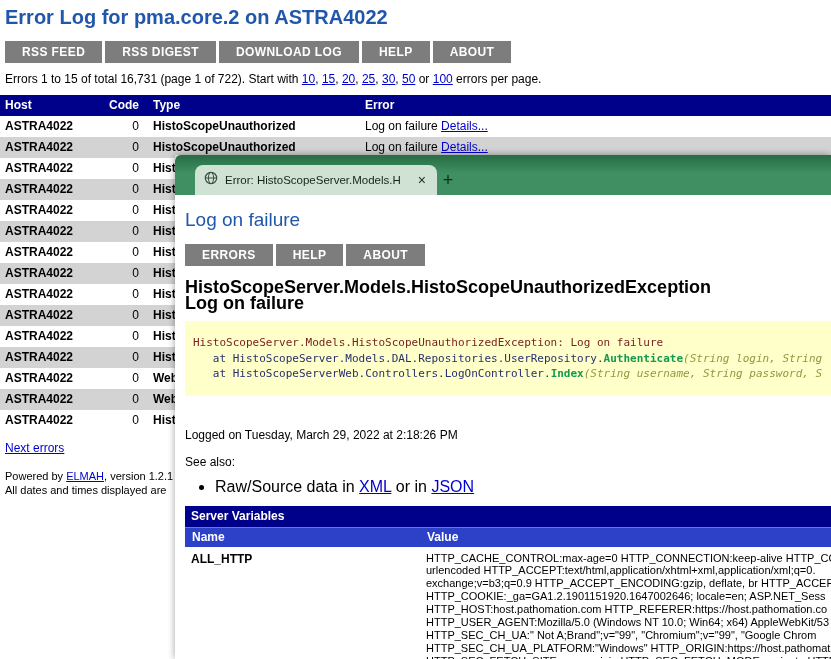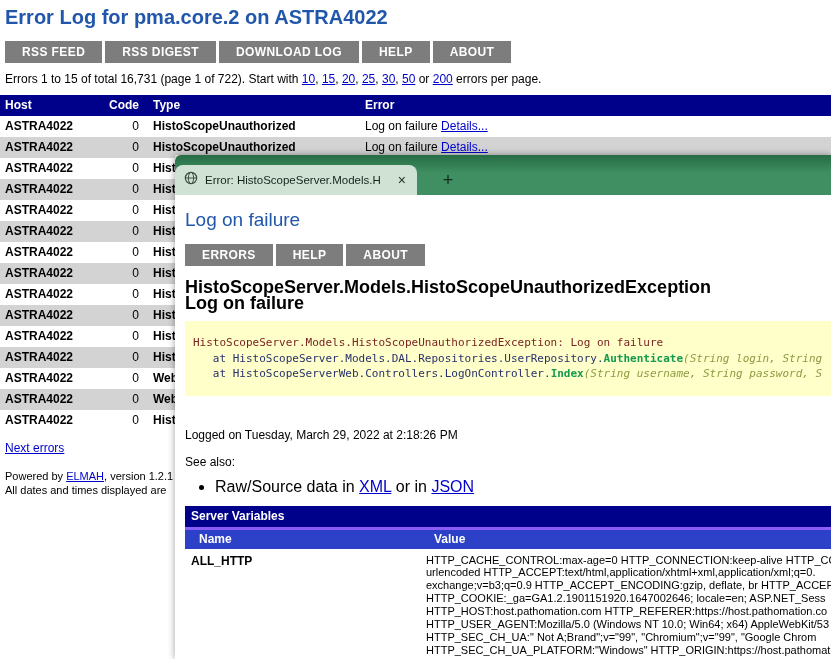--- a/index.html
+++ b/index.html
@@ -20,21 +20,21 @@
   .errlog td.host,.errlog td.type{font-weight:700;}
   .errlog tbody tr:nth-child(even){background:var(--row-alt,#d3d3d3);}
   .next{margin:10px 0 0 5px;font-size:12px;}
   .footer{margin:14px 0 0 5px;font-size:11px;line-height:14px;}
 
   
   .popup{position:absolute;left:175px;top:155px;width:656px;height:504px;z-index:10;
     box-shadow:0 0 7px rgba(0,0,0,.38);}
   .titlebar{position:relative;height:40px;border-top-left-radius:6px;
     background:linear-gradient(180deg,var(--green-dark,#266c44) 0%,var(--green-mid,#3f8f62) 45%,var(--green-mid,#3f8f62) 100%);}
-  .tab{position:absolute;left:0;bottom:0;width:242px;height:30px;box-sizing:border-box;
+  .tab{position:absolute;left:20px;bottom:0;width:242px;height:30px;box-sizing:border-box;
     background:var(--tab-green,#cfe2d4);border-radius:8px 8px 0 0;display:flex;align-items:center;
     padding:0 9px;gap:7px;cursor:pointer;}
   .tab-title{font-size:11.5px;color:#15241b;white-space:nowrap;overflow:hidden;flex:1;}
   .tab-close{font-size:14px;line-height:1;color:#253029;padding:0 2px;cursor:pointer;}
   .newtab{position:absolute;left:262px;bottom:5px;width:22px;text-align:center;font-size:18px;line-height:20px;
     color:#0e2c1b;cursor:pointer;}
   .content{position:absolute;top:40px;left:0;right:0;bottom:0;background:#fff;box-sizing:border-box;
     padding:14px 0 0 10px;overflow:hidden;}
   .content h1{margin:0;font-size:19px;font-weight:400;color:var(--heading-blue,#2157ab);}
   .errtitle{margin-top:14px;font-size:18px;font-weight:700;line-height:15.5px;}
@@ -43,39 +43,39 @@
   .codebox>div{white-space:pre;overflow:hidden;}
   .codebox .l1{color:var(--stack-maroon,#7b2222);}
   .codebox .frame{color:var(--stack-frame,#28306e);}
   .codebox .method{color:var(--method-green,#149a51);font-weight:700;}
   .codebox .params{color:var(--param-olive,#8e9a44);font-style:italic;}
   .logged{margin-top:32px;font-size:12px;}
   .seealso{margin-top:13px;font-size:12px;}
   ul.links{margin:9px 0 0 0;padding-left:30px;font-size:16px;}
   table.vars{border-collapse:collapse;width:100%;margin-top:10px;font-size:12px;table-layout:fixed;}
   .vars tr.caption td{background:var(--header-navy,#00018a);color:#fff;font-weight:700;padding:3px 6px;line-height:15px;}
-  .vars tr.colhead td{background:var(--header-blue,#2c41c8);color:#fff;font-weight:700;padding:2px 14px;line-height:15px;
-    border-top:3px solid #8b5cf6;}
+  .vars tr.colhead td{background:var(--header-blue,#2c41c8);color:#fff;font-weight:700;padding:2px 7px;line-height:15px;
+    border-top:1px solid #8b5cf6;}
   .vars td{vertical-align:top;}
   .vars td.name{font-weight:700;padding:5px 6px;}
   .vars td.val{padding:5px 0 5px 6px;}
   .vars .vline{font-size:11px;line-height:12.9px;white-space:nowrap;overflow:hidden;}
   .vars tr.raw{background:var(--row-alt,#d3d3d3);}
 </style>
 </head>
 <body>
 
 <div>
   <h1 class="page-title">Error Log for pma.core.2 on ASTRA4022</h1>
 
   <div class="btnbar">
     <span class="btn">RSS FEED</span><span class="btn">RSS DIGEST</span><span class="btn">DOWNLOAD LOG</span><span class="btn">HELP</span><span class="btn">ABOUT</span>
   </div>
 
-  <div class="status"><span>Errors 1 to 15 of total 16,731 (page 1 of 722). Start with </span><a>10</a><span>, </span><a>15</a><span>, </span><a>20</a><span>, </span><a>25</a><span>, </span><a>30</a><span>, </span><a>50</a><span> or </span><a>200</a><span></span><span> errors per page.</span></div>
+  <div class="status"><span>Errors 1 to 15 of total 16,731 (page 1 of 722). Start with </span><a>10</a><span>, </span><a>15</a><span>, </span><a>20</a><span>, </span><a>25</a><span>, </span><a>30</a><span>, </span><a>50</a><span> or </span><a>100</a><span></span><span> errors per page.</span></div>
 
   <table class="errlog">
     <colgroup>
         <col style="width:99px">
         <col style="width:49px">
         <col style="width:212px">
         <col>
       </colgroup>
     <thead>
       <tr>

